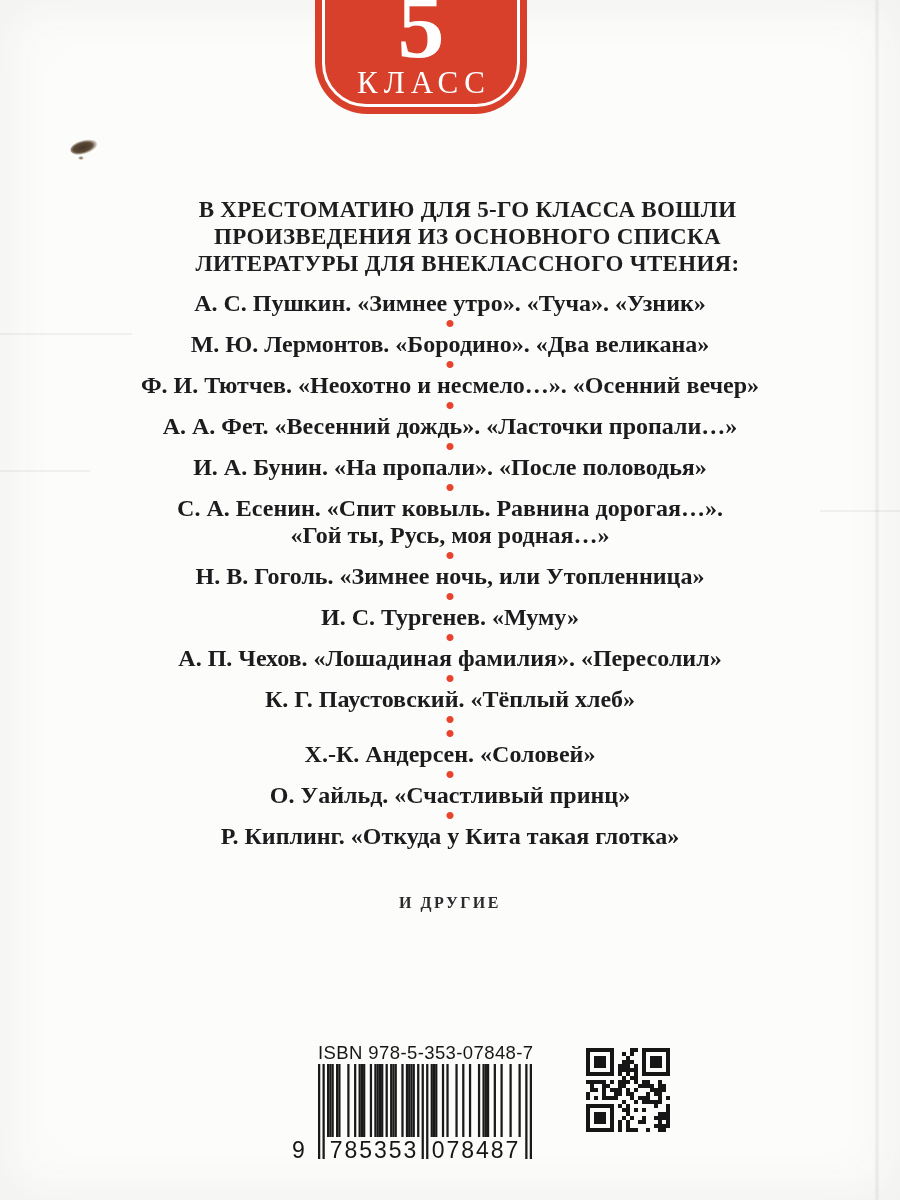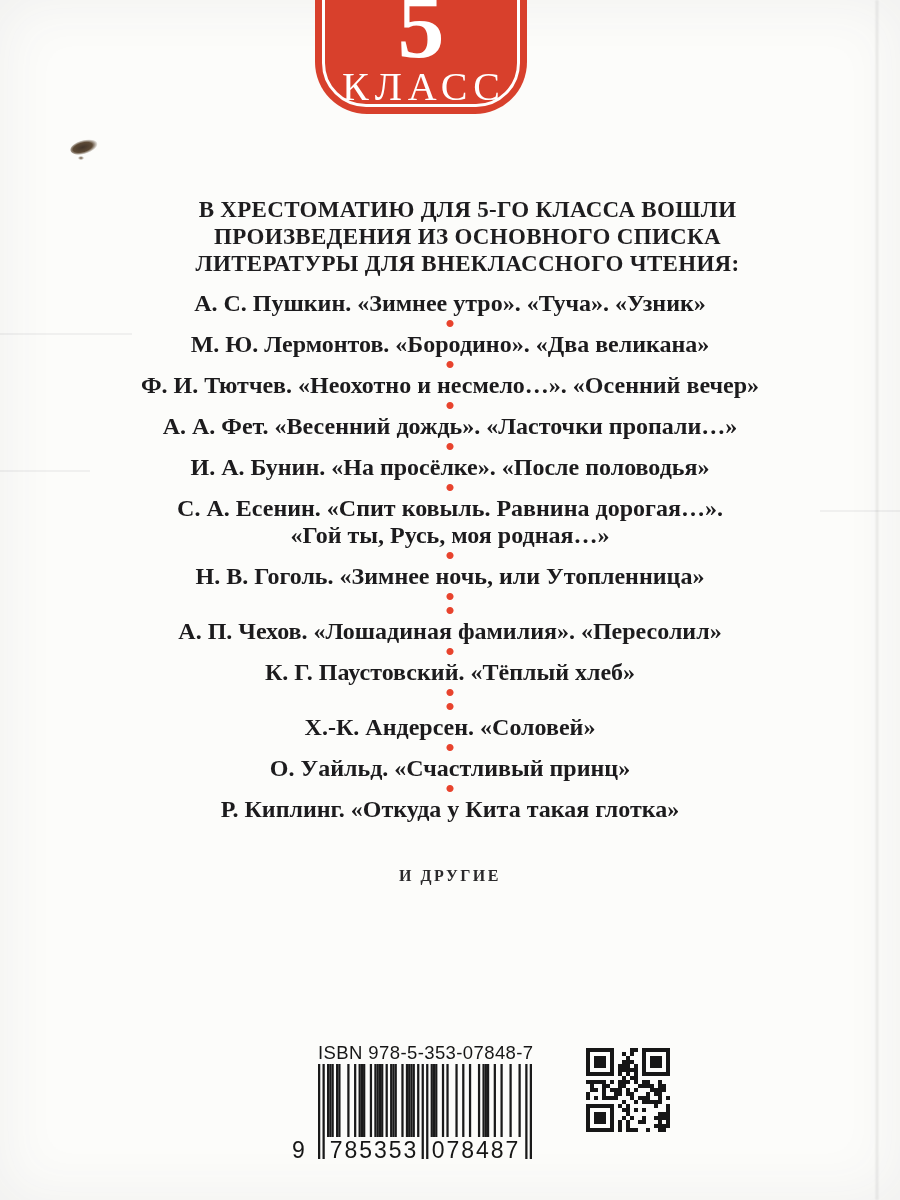--- a/index.html
+++ b/index.html
@@ -16,21 +16,21 @@
   }
   .badge-inner{
     position:absolute; inset:7px; border:3px solid #ffffff; border-radius:44px;
   }
   .badge-number{
     position:absolute; left:0; right:0; top:30px; text-align:center;
     color:#fff; font-size:94px; line-height:1; font-weight:700;
   }
   .badge-label{
     position:absolute; left:0; right:0; top:119px; text-align:center;
-    color:#fff; font-size:40px; line-height:1; letter-spacing:6px; padding-left:6px;
+    color:#fff; font-size:31px; line-height:1; letter-spacing:6px; padding-left:6px;
   }
   
   .heading{
     position:absolute; top:196px; left:0; right:0; text-align:center;
     font-weight:700; font-size:23px; line-height:27px; color:#1e1d1f;
     letter-spacing:0.3px;
     margin-left:35px;
   }
   
   .works{
@@ -113,27 +113,28 @@
 
   <div class="works">
     <div class="work">А. С. Пушкин. «Зимнее утро». «Туча». «Узник»</div>
     <div class="dot">•</div>
     <div class="work">М. Ю. Лермонтов. «Бородино». «Два великана»</div>
     <div class="dot">•</div>
     <div class="work">Ф. И. Тютчев. «Неохотно и несмело…». «Осенний вечер»</div>
     <div class="dot">•</div>
     <div class="work">А. А. Фет. «Весенний дождь». «Ласточки пропали…»</div>
     <div class="dot">•</div>
-    <div class="work">И. А. Бунин. «На просёлке». «После половодья»</div>
+    <div class="work">И. А. Бунин. «На пропали». «После половодья»</div>
     <div class="dot">•</div>
     <div class="work">С. А. Есенин. «Спит ковыль. Равнина дорогая…».
 «Гой ты, Русь, моя родная…»</div>
     <div class="dot">•</div>
     <div class="work">Н. В. Гоголь. «Зимнее ночь, или Утопленница»</div>
     <div class="dot">•</div>
+    <div class="work">И. С. Тургенев. «Муму»</div>
     <div class="dot">•</div>
     <div class="work">А. П. Чехов. «Лошадиная фамилия». «Пересолил»</div>
     <div class="dot">•</div>
     <div class="work">К. Г. Паустовский. «Тёплый хлеб»</div>
     <div class="dot">•</div>
     <div class="dot">•</div>
     <div class="work">Х.-К. Андерсен. «Соловей»</div>
     <div class="dot">•</div>
     <div class="work">О. Уайльд. «Счастливый принц»</div>
     <div class="dot">•</div>

